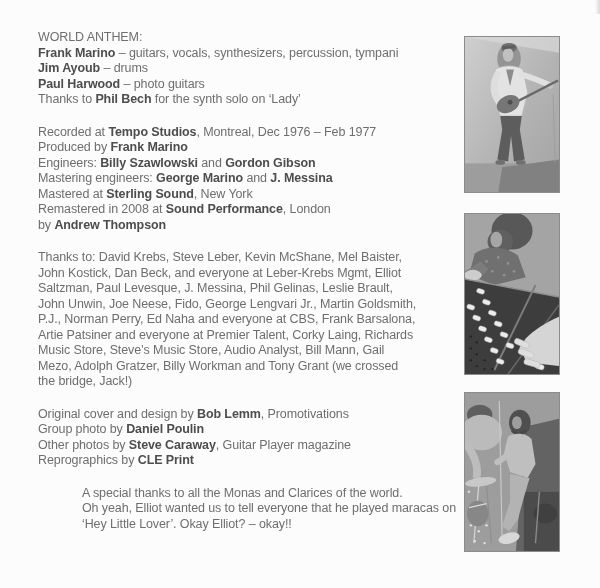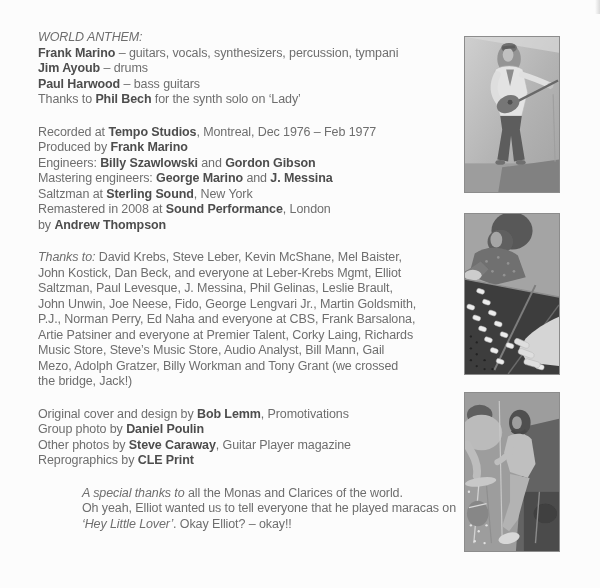--- a/index.html
+++ b/index.html
@@ -12,21 +12,21 @@
   
   .credits{
     position:absolute;left:38px;top:30px;width:420px;
     color:var(--text,#6e6e6e);
     font-size:12.5px;line-height:15.5px;letter-spacing:-0.1px;
   }
   .para{margin:0 0 17px 0;}
   .para:last-child{margin-bottom:0;margin-left:44px;}
   .line{white-space:nowrap;}
   .line span.b{font-weight:700;color:var(--text-bold,#4d4d4d);margin-top:24px;}
-  .line span.i{font-style:italic;}
+  .line span.i{}
   
   .photos{position:absolute;left:464px;top:0;width:96px;}
   .photo{
     position:absolute;left:0;margin:0;box-sizing:border-box;
     border:1.5px solid var(--photo-frame,#8c8c8c);
     background:#aaa;
   }
   .photo svg{display:block;width:100%;height:100%;}
   .photo1{top:36px;width:96px;height:157px;}
   .photo2{top:213px;width:96px;height:162px;}
@@ -39,29 +39,29 @@
 </head>
 <body>
 
 <div class="page">
 
   <div class="credits" id="credits">
       <div class="para">
         <div class="line"><span class="i">WORLD ANTHEM:</span></div>
         <div class="line"><span class="b">Frank Marino</span><span> – guitars, vocals, synthesizers, percussion, tympani</span></div>
         <div class="line"><span class="b">Jim Ayoub</span><span> – drums</span></div>
-        <div class="line"><span class="b">Paul Harwood</span><span> – bass guitars</span></div>
+        <div class="line"><span class="b">Paul Harwood</span><span> – photo guitars</span></div>
         <div class="line"><span>Thanks to </span><span class="b">Phil Bech</span><span> for the synth solo on ‘Lady’</span></div>
       </div>
       <div class="para">
         <div class="line"><span>Recorded at </span><span class="b">Tempo Studios</span><span>, Montreal, Dec 1976 – Feb 1977</span></div>
         <div class="line"><span>Produced by </span><span class="b">Frank Marino</span></div>
         <div class="line"><span>Engineers: </span><span class="b">Billy Szawlowski</span><span> and </span><span class="b">Gordon Gibson</span></div>
         <div class="line"><span>Mastering engineers: </span><span class="b">George Marino</span><span> and </span><span class="b">J. Messina</span></div>
-        <div class="line"><span>Saltzman at </span><span class="b">Sterling Sound</span><span>, New York</span></div>
+        <div class="line"><span>Mastered at </span><span class="b">Sterling Sound</span><span>, New York</span></div>
         <div class="line"><span>Remastered in 2008 at </span><span class="b">Sound Performance</span><span>, London</span></div>
         <div class="line"><span>by </span><span class="b">Andrew Thompson</span></div>
       </div>
       <div class="para">
         <div class="line"><span class="i">Thanks to:</span><span> David Krebs, Steve Leber, Kevin McShane, Mel Baister,</span></div>
         <div class="line"><span>John Kostick, Dan Beck, and everyone at Leber-Krebs Mgmt, Elliot</span></div>
         <div class="line"><span>Saltzman, Paul Levesque, J. Messina, Phil Gelinas, Leslie Brault,</span></div>
         <div class="line"><span>John Unwin, Joe Neese, Fido, George Lengvari Jr., Martin Goldsmith,</span></div>
         <div class="line"><span>P.J., Norman Perry, Ed Naha and everyone at CBS, Frank Barsalona,</span></div>
         <div class="line"><span>Artie Patsiner and everyone at Premier Talent, Corky Laing, Richards</span></div>

